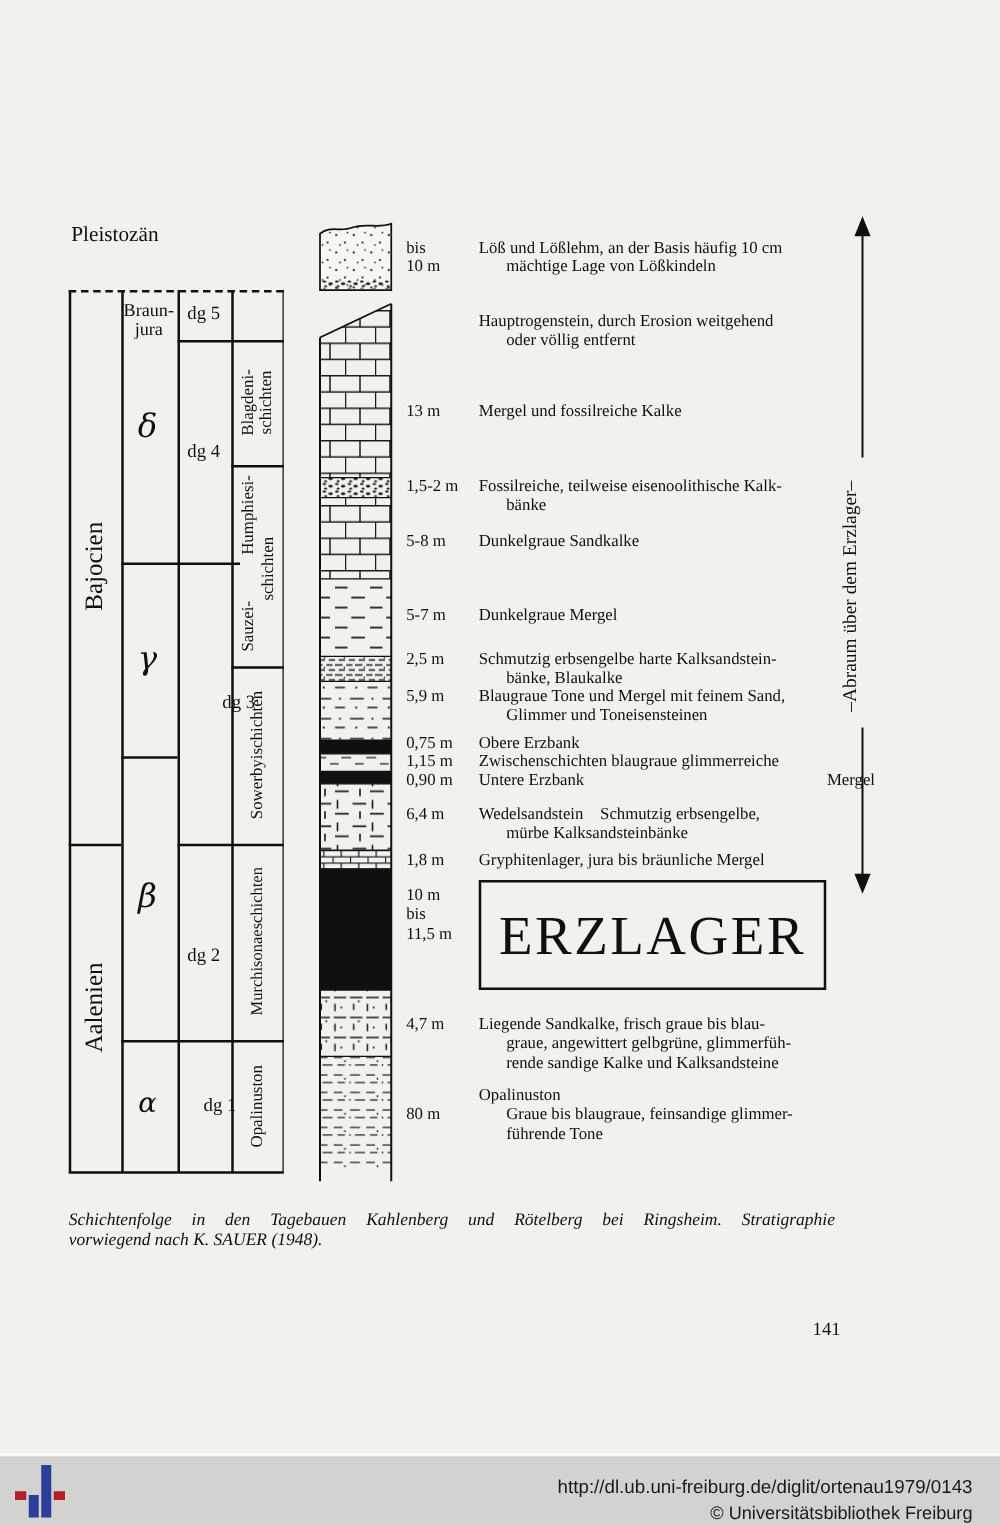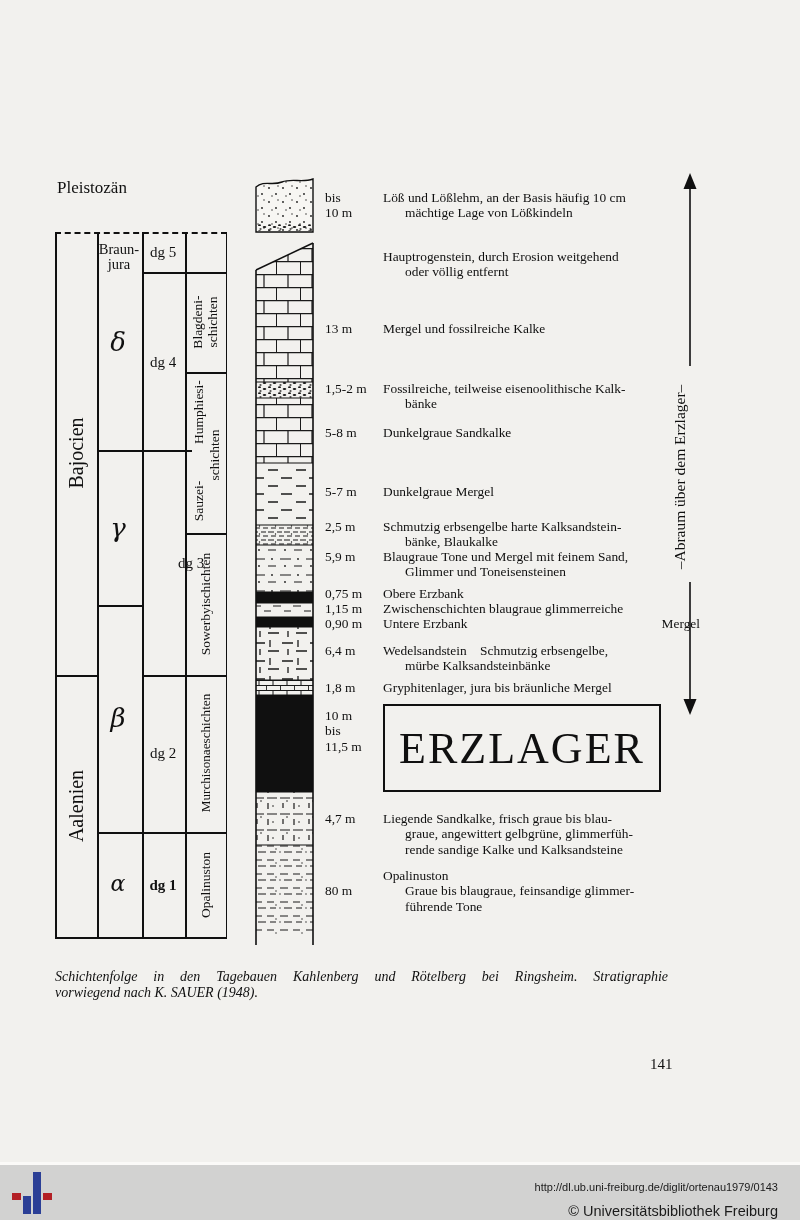--- a/index.html
+++ b/index.html
@@ -25,21 +25,21 @@
   #erzmeasure{left:325px;top:708px;font-size:13.4px;line-height:15.4px;white-space:pre-wrap;}
   
   #caption{left:55px;top:969px;width:613px;font-style:italic;font-size:14px;line-height:15.8px;}
   #caption .j{display:block;text-align:justify;text-align-last:justify;}
   #caption .l2{display:block;}
   #pagenum{left:650px;top:1056px;font-size:15px;}
   #pleisto{left:57px;top:178px;font-size:17px;}
   
   #footerbar{left:0;top:1162px;width:800px;height:58px;background:#d2d2d1;border-top:3px solid #fbfaf8;}
   .fy{position:absolute;right:22px;text-align:right;font-family:"Liberation Sans",sans-serif;color:#1b1b1b;}
-  #furl{top:16px;font-size:11px;}
+  #furl{top:16px;font-size:15px;}
   #fcopy{top:38px;font-size:14.5px;}
   .logoblk{position:absolute;}
 </style>
 </head>
 <body>
 
 <div class="abs" id="pleisto">Pleistozän</div>
 
 <div class="abs" id="chrono">
 
@@ -64,22 +64,22 @@
   <div class="rot" style="left:21px;top:574px;font-size:20px;">Aalenien</div>
   <div class="cellLabel" style="left:64px;top:25px;font-size:14.5px;">Braun-
 jura</div>
   <div class="cellLabel greek" style="left:63px;top:110px;">δ</div>
   <div class="cellLabel greek" style="left:63px;top:296px;">γ</div>
   <div class="cellLabel greek" style="left:63px;top:486px;">β</div>
   <div class="cellLabel greek" style="left:63px;top:651px;font-size:22px;">α</div>
   <div class="cellLabel" style="left:108px;top:20px;">dg 5</div>
   <div class="cellLabel" style="left:108px;top:130px;">dg 4</div>
   <div class="cellLabel" style="left:108px;top:331px;margin-left:28px;">dg 3</div>
-  <div class="cellLabel" style="left:108px;top:521px;text-align:center;">dg 2</div>
-  <div class="cellLabel" style="left:108px;top:653px;font-weight:bold;">dg 1</div>
+  <div class="cellLabel" style="left:108px;top:533px;text-align:center;">dg 2</div>
+  <div class="cellLabel" style="left:121px;top:653px;">dg 1</div>
   <div class="rot" style="left:150px;top:90px;font-size:13.5px;">Blagdeni-
 schichten</div>
   <div class="rot" style="left:143px;top:180px;font-size:13.5px;">Humphiesi-</div>
   <div class="rot" style="left:143px;top:269px;font-size:13.5px;">Sauzei-</div>
   <div class="rot" style="left:159px;top:223px;font-size:13.5px;">schichten</div>
   <div class="rot" style="left:150px;top:372px;font-size:13.5px;">Sowerbyischichten</div>
   <div class="rot" style="left:150px;top:521px;font-size:13.2px;">Murchisonaeschichten</div>
   <div class="rot" style="left:150px;top:653px;font-size:13.5px;">Opalinuston</div>
 </div>
 

